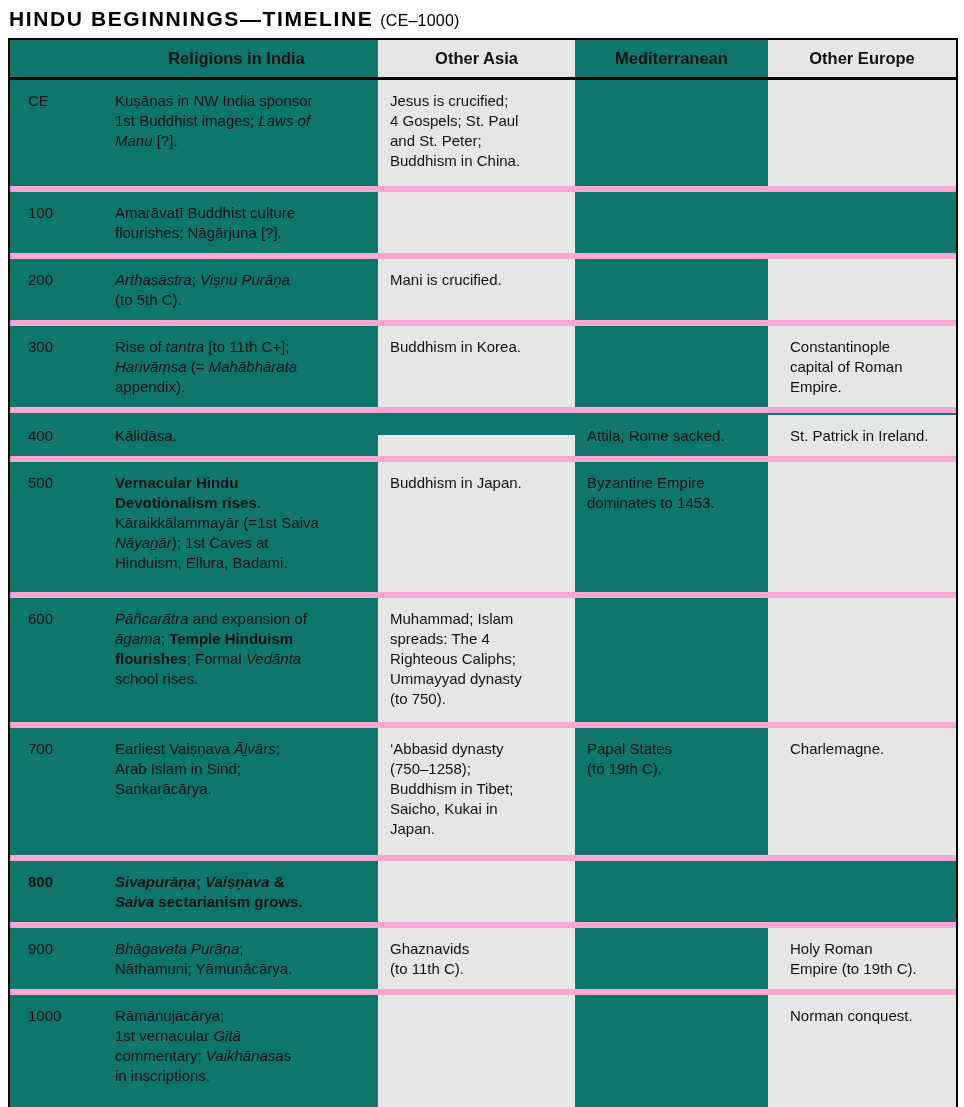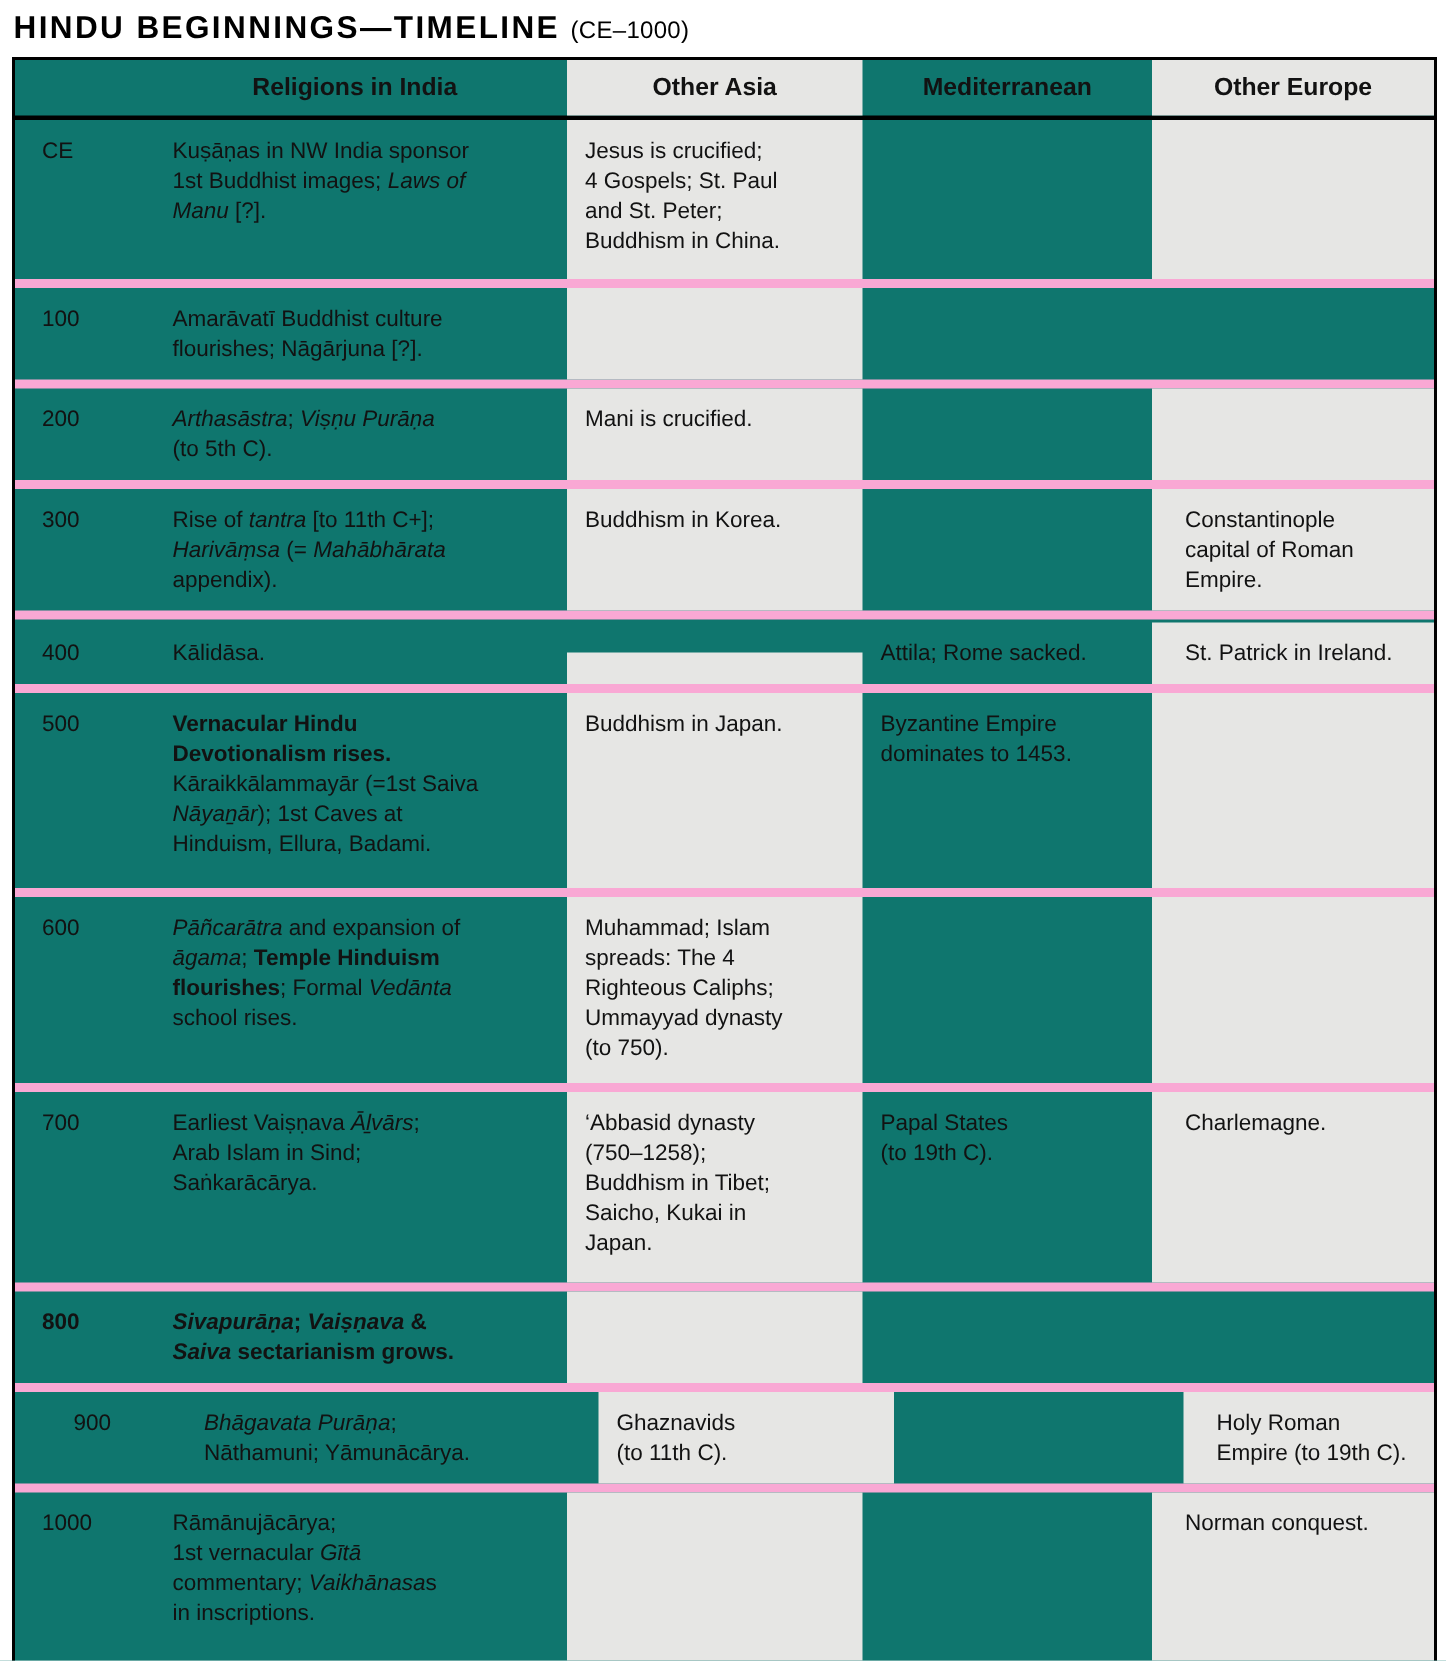--- a/index.html
+++ b/index.html
@@ -147,21 +147,21 @@
 (to 19th C).</span></div>
           <div class="td col-europe shade"><span>Charlemagne.</span></div>
         </div>
         <div class="trow" style="min-height: 66px; font-weight: bold;">
           <div class="td col-date">800</div>
           <div class="td col-india"><span class="it">Sivapurāṇa</span><span>; </span><span class="it">Vaiṣṇava</span><span> &amp;
 </span><span class="it">Saiva</span><span> sectarianism grows.</span></div>
           <div class="td col-asia shade"></div>
           <div class="td col-med"></div>
         </div>
-        <div class="trow" style="min-height: 61px; padding-left: 21px;">
+        <div class="trow" style="min-height: 61px;">
           <div class="td col-date">900</div>
           <div class="td col-india"><span class="it">Bhāgavata Purāṇa</span><span>;
 Nāthamuni; Yāmunācārya.</span></div>
           <div class="td col-asia shade"><span>Ghaznavids
 (to 11th C).</span></div>
           <div class="td col-med"></div>
           <div class="td col-europe shade"><span>Holy Roman
 Empire (to 19th C).</span></div>
         </div>
         <div class="trow" style="min-height: 113px;">

